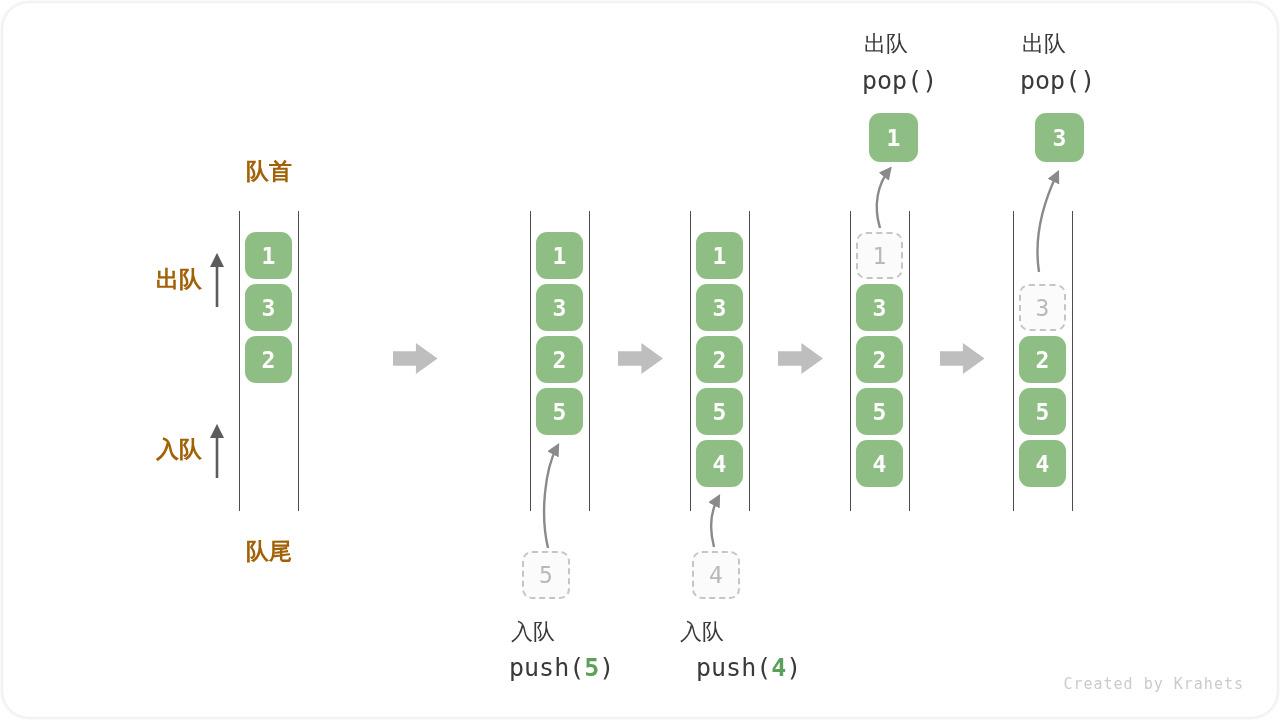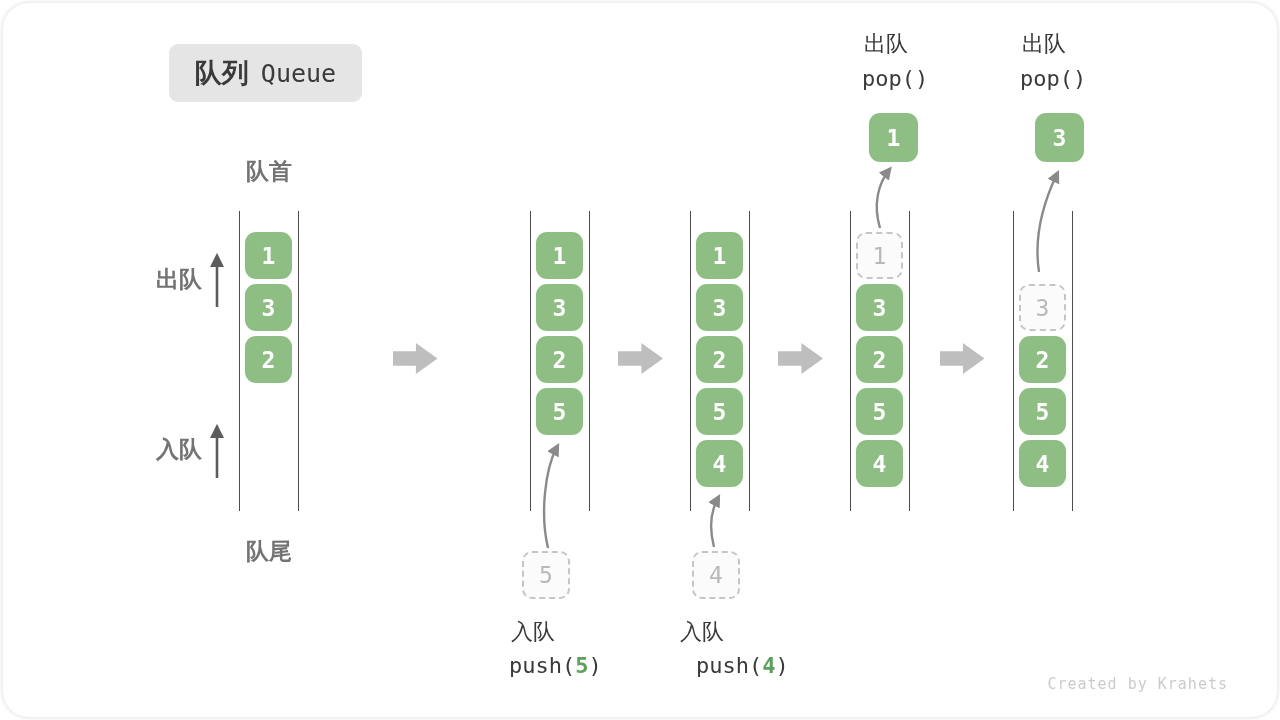--- a/index.html
+++ b/index.html
@@ -4,54 +4,50 @@
 <style>
   html,body{margin:0;padding:0;background:#fff;}
   body{width:1280px;height:720px;position:relative;font-family:"Liberation Sans",sans-serif;}
   .canvas{position:absolute;left:0;top:0;width:1280px;height:720px;overflow:hidden;background:#fff;}
   .card{position:absolute;left:3px;top:3px;right:3px;bottom:3px;border-radius:26px;background:#fff;
         box-shadow:0 0 5px rgba(0,0,0,0.16);}
   .title-badge{position:absolute;left:169px;top:44px;width:193px;height:58px;background:#E5E5E5;
         border-radius:9px;display:flex;align-items:center;justify-content:center;gap:12px;}
   .title-zh{font-size:27px;font-weight:700;color:#3A3A3A;}
   .title-en{font-family:"DejaVu Sans Mono",monospace;font-size:25px;color:#3A3A3A;}
-  .label-bold{position:absolute;font-size:23px;font-weight:700;color:#737373;white-space:nowrap;}
+  .label-bold{position:absolute;font-size:23px;font-weight:700;color:#a16207;white-space:nowrap;}
   #front-label,#rear-label{left:239px;width:60px;text-align:center;}
   #front-label{top:156px;}
   #rear-label{top:536px;}
   #dequeue-label,#enqueue-label{left:148px;width:54px;text-align:right;}
   #dequeue-label{top:264px;}
   #enqueue-label{top:434px;}
   .qcol{position:absolute;top:211px;height:300px;width:60px;box-sizing:border-box;
         border-left:1.5px solid #4C4C4C;border-right:1.5px solid #4C4C4C;}
   .box{position:absolute;width:47px;height:47px;border-radius:11px;box-sizing:border-box;
        display:flex;align-items:center;justify-content:center;
        font-family:"DejaVu Sans Mono",monospace;font-size:23px;font-weight:700;}
   .box.solid{background:var(--green);color:#FFFFFF;}
   .box.dashed{border:2px dashed var(--dash-gray);background:#FBFBFB;color:var(--muted-text);
        border-radius:10px;font-weight:400;}
   .op-zh{position:absolute;font-size:22px;color:#3A3A3A;white-space:nowrap;}
-  .op-code{position:absolute;font-family:"DejaVu Sans Mono",monospace;font-size:22px;color:#3A3A3A;white-space:nowrap;}
+  .op-code{position:absolute;font-family:"DejaVu Sans Mono",monospace;font-size:25px;color:#3A3A3A;white-space:nowrap;}
   .op-code .accent{color:var(--accent);font-weight:700;}
   .block-arrow{position:absolute;top:343px;width:45px;height:31px;background:var(--arrow-gray);
        clip-path:polygon(0 27%,52% 27%,52% 0,100% 50%,52% 100%,52% 73%,0 73%);}
-  .credit{position:absolute;right:52px;top:675px;font-family:"DejaVu Sans Mono",monospace;
+  .credit{position:absolute;right:36px;top:675px;font-family:"DejaVu Sans Mono",monospace;
        font-size:15px;color:var(--credit-gray);letter-spacing:1px;}
   #arrow-overlay{position:absolute;left:0;top:0;pointer-events:none;}
 </style>
 </head>
 <body>
 
 <div class="canvas">
   <div class="card"></div>
 
-  <div class="title-badge">
-    <span class="title-zh">队列</span>
-    <span class="title-en">Queue</span>
-  </div>
 
   <div class="label-bold" id="front-label">队首</div>
   <div class="label-bold" id="rear-label">队尾</div>
   <div class="label-bold" id="dequeue-label">出队</div>
   <div class="label-bold" id="enqueue-label">入队</div>
 
   <div id="states">
       <div class="qcol" style="left: 239px;"></div>
       <div class="box solid" style="left: 245px; top: 232px;">1</div>
       <div class="box solid" style="left: 245px; top: 284px;">3</div>

